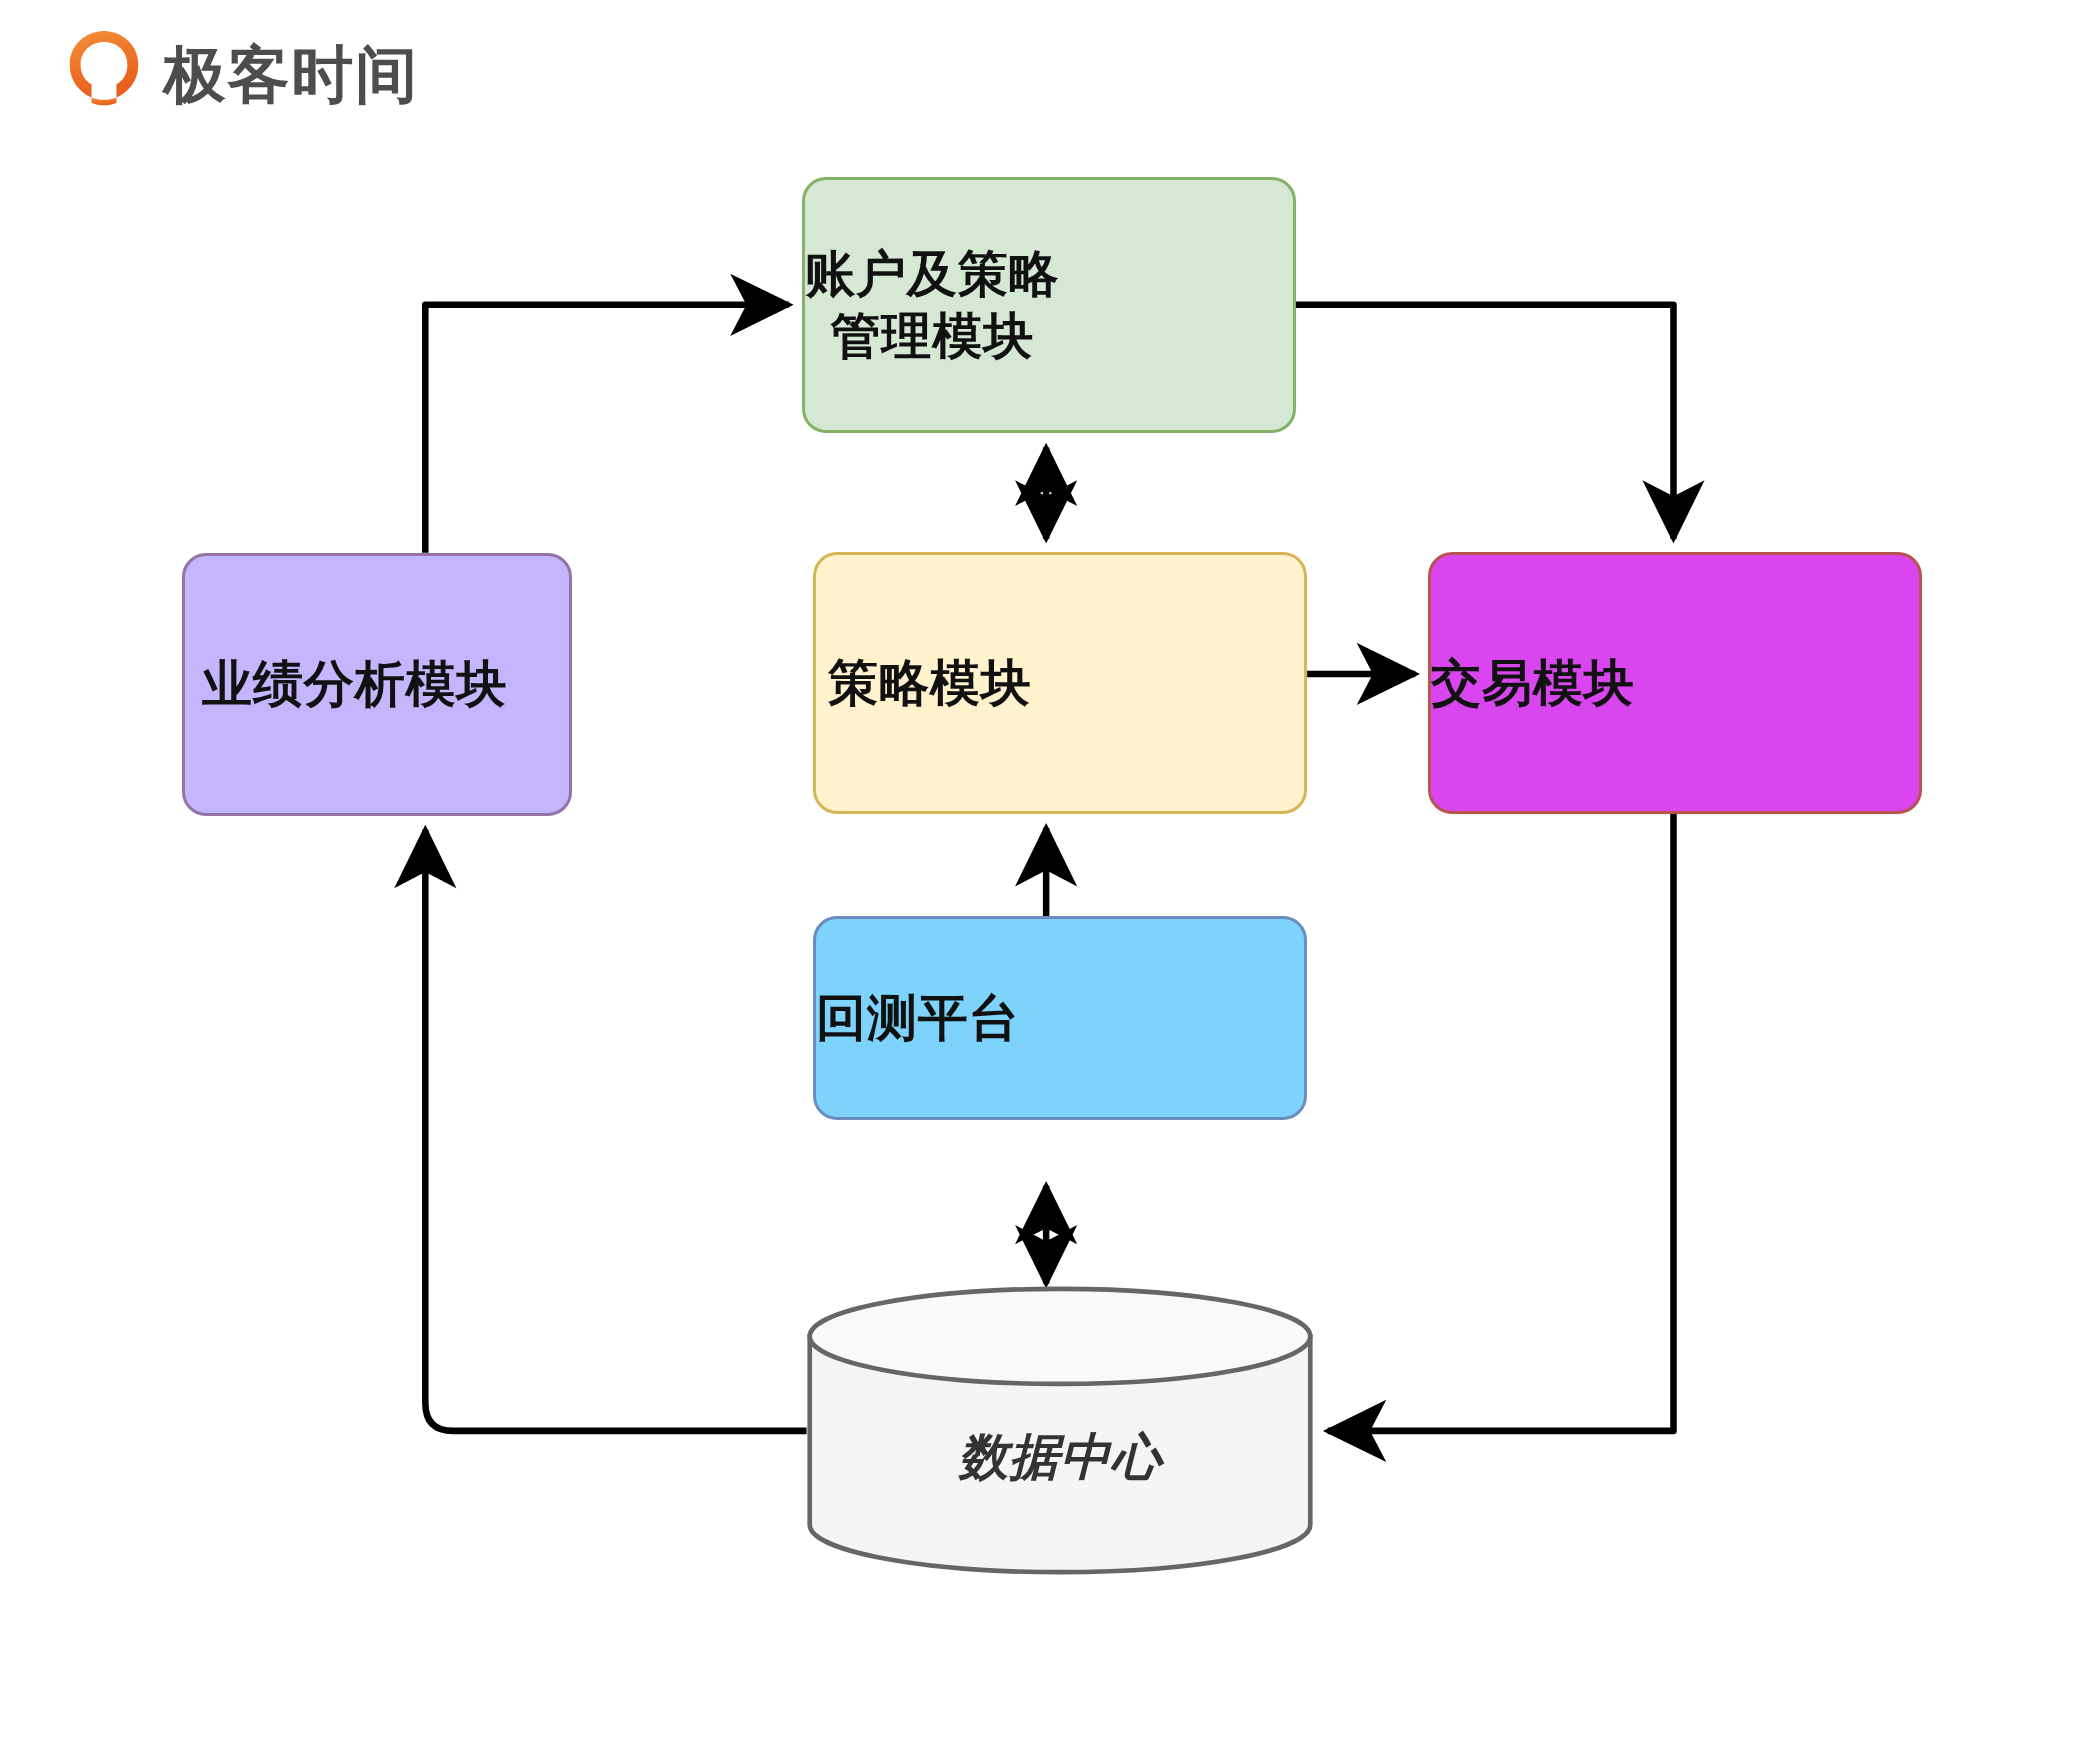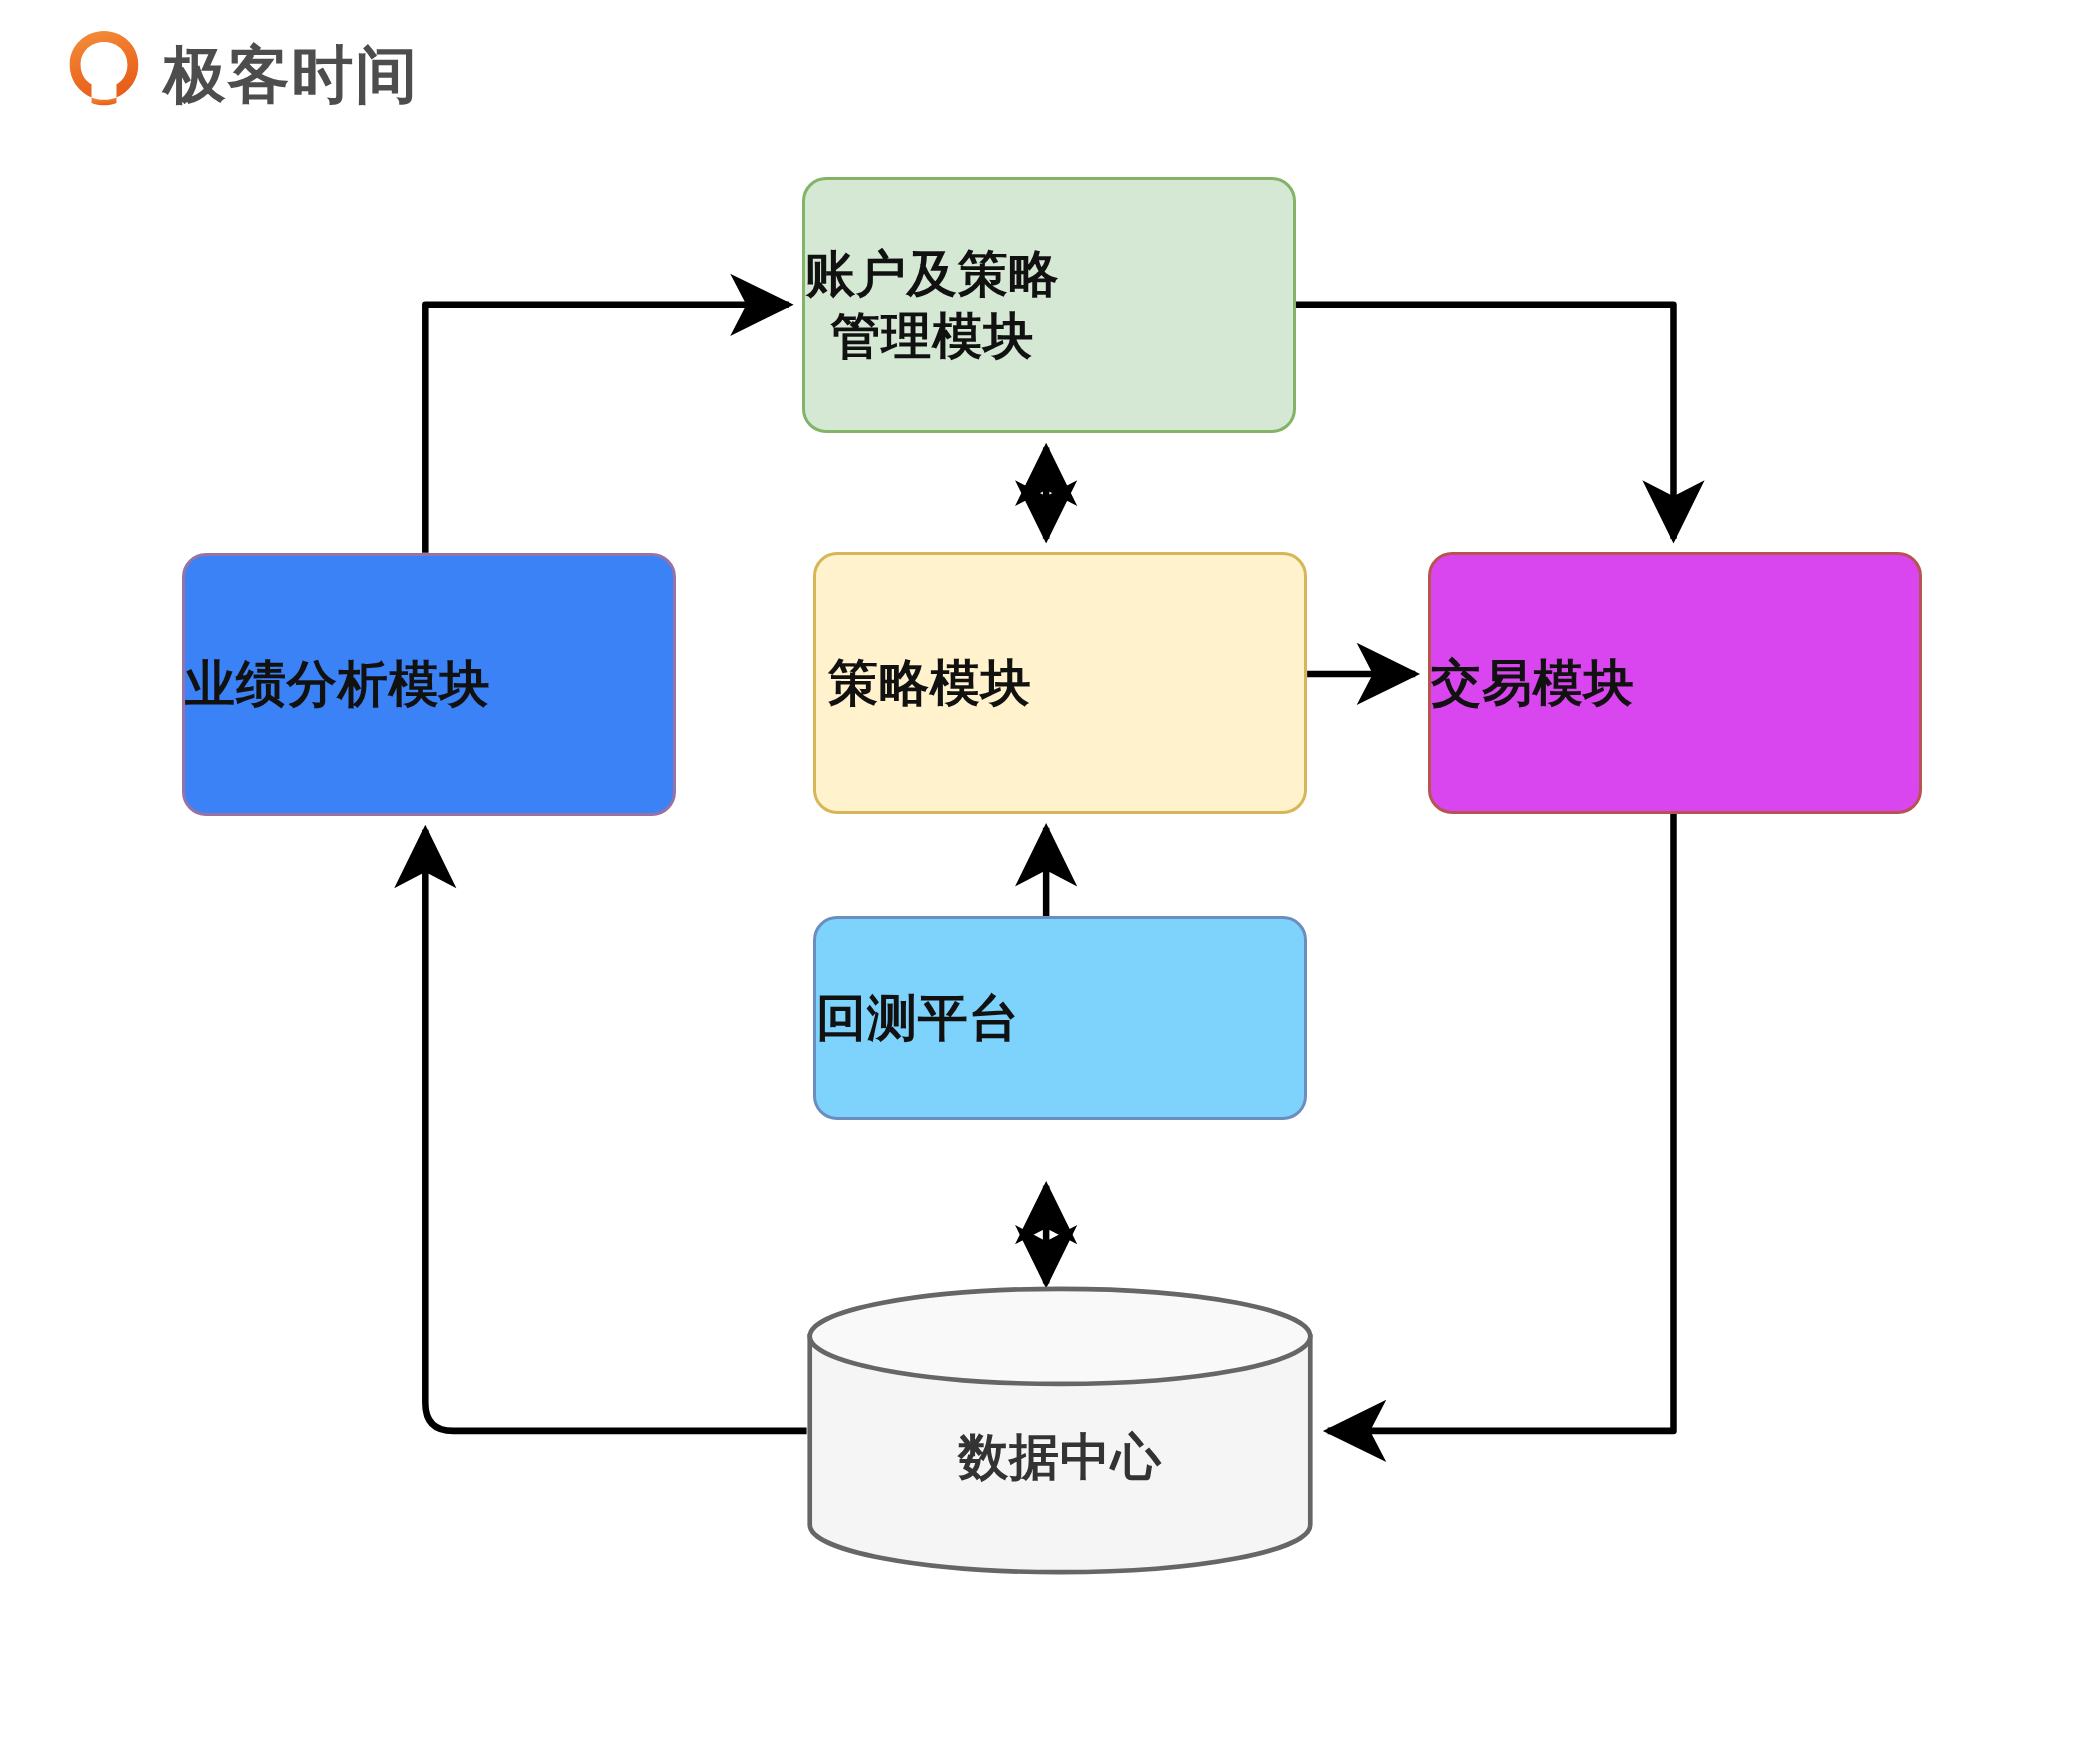--- a/index.html
+++ b/index.html
@@ -66,32 +66,33 @@
     border-style: solid;
     font-size: 50px;
     font-weight: 700;
     color: #111111;
     line-height: 1.25;
     letter-spacing: 0.9px;
   }
   .node .label { white-space: pre-line; }
 
   #node-account  { left: 802px;  top: 177px;  width: 494px; height: 256px; background: #d5e8d4; border-color: #82b366; }
-  #node-perf     { left: 182px;  top: 553px;  width: 494px; height: 263px; background: #3b82f6; border-color: #9673a6; }
+  #node-perf     { left: 182px;  top: 553px;  width: 390px; height: 263px; background: #c4b5fd; border-color: #9673a6; padding-left: 17px; }
   #node-strategy { left: 813px;  top: 552px;  width: 494px; height: 262px; background: #fff2cc; border-color: #d6b656; padding-left: 12px; }
   #node-trade    { left: 1428px; top: 552px;  width: 494px; height: 262px; background: #d946ef; border-color: #b85450; }
   #node-backtest { left: 813px;  top: 916px;  width: 494px; height: 204px; background: #7dd3fc; border-color: #6c8ebf; }
 
   
   #node-db {
     position: absolute;
     left: 806px;
     top: 1285px;
     width: 508px;
     height: 291px;
+    font-style: italic;
   }
   #node-db .db-svg { position: absolute; left: 0; top: 0; width: 508px; height: 291px; }
   #node-db .db-label {
     position: absolute;
     left: 0;
     top: 0;
     width: 508px;
     height: 291px;
     display: flex;
     align-items: center;

